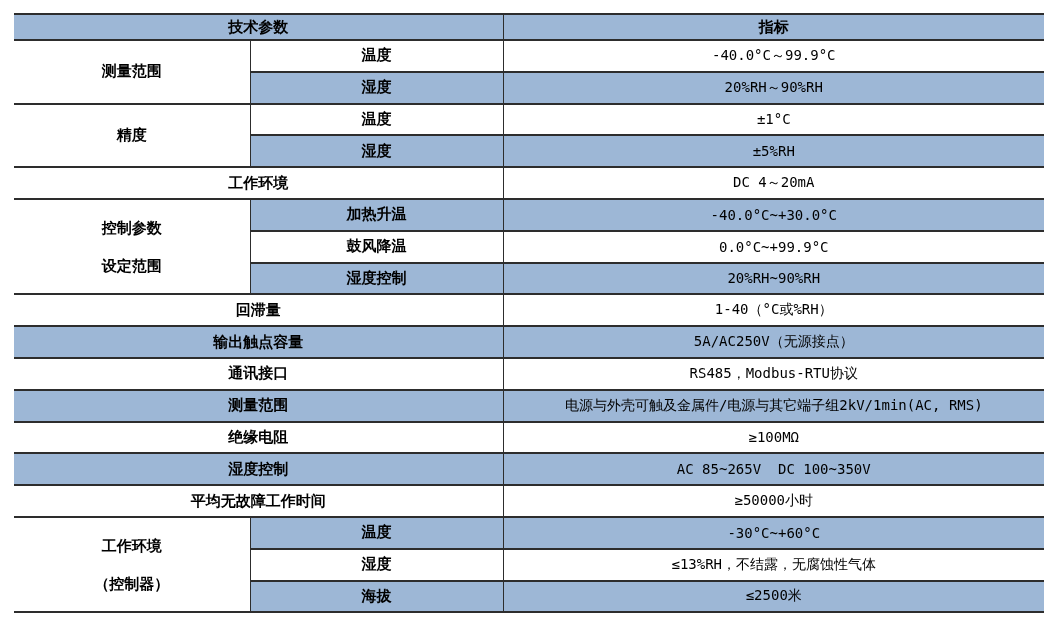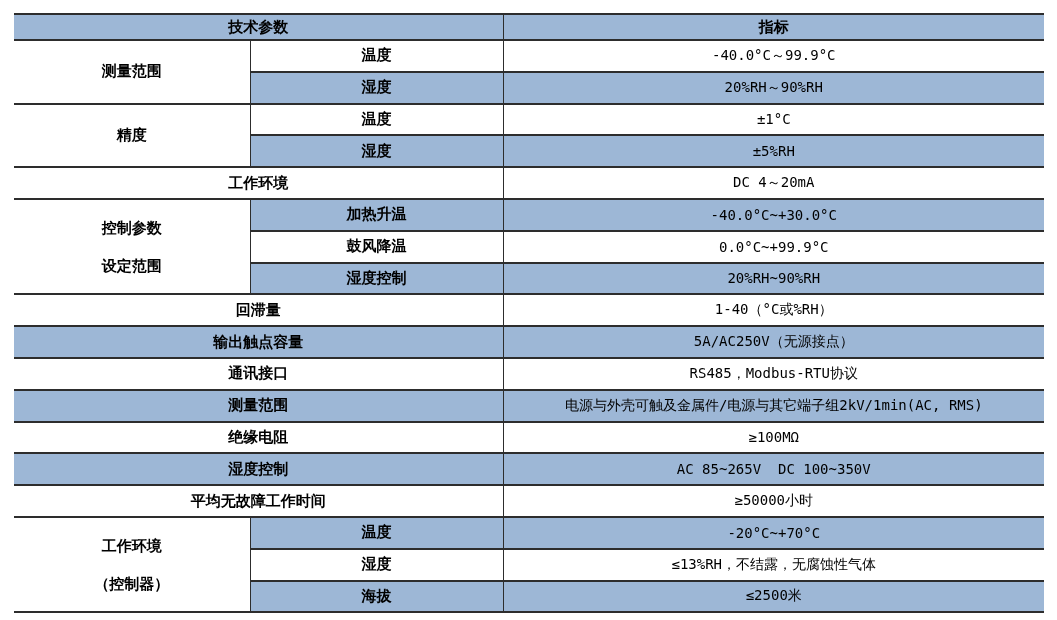--- a/index.html
+++ b/index.html
@@ -119,21 +119,21 @@
     <td colspan="2" class="divr">平均无故障工作时间</td>
     <td class="val">≥50000小时</td>
   </tr>
 
   <tr class="r blue">
     <td rowspan="3" class="divr wbg">
       <div class="gl">工作环境</div>
       <div class="gl">（控制器）</div>
     </td>
     <td class="divr">温度</td>
-    <td class="val">-20°C~+70°C</td>
+    <td class="val">-30°C~+60°C</td>
   </tr>
   <tr class="r white">
     <td class="divr">湿度</td>
     <td class="val">≤13%RH，不结露，无腐蚀性气体</td>
   </tr>
   <tr class="r blue">
     <td class="divr">海拔</td>
     <td class="val">≤2500米</td>
   </tr>
 </tbody>

